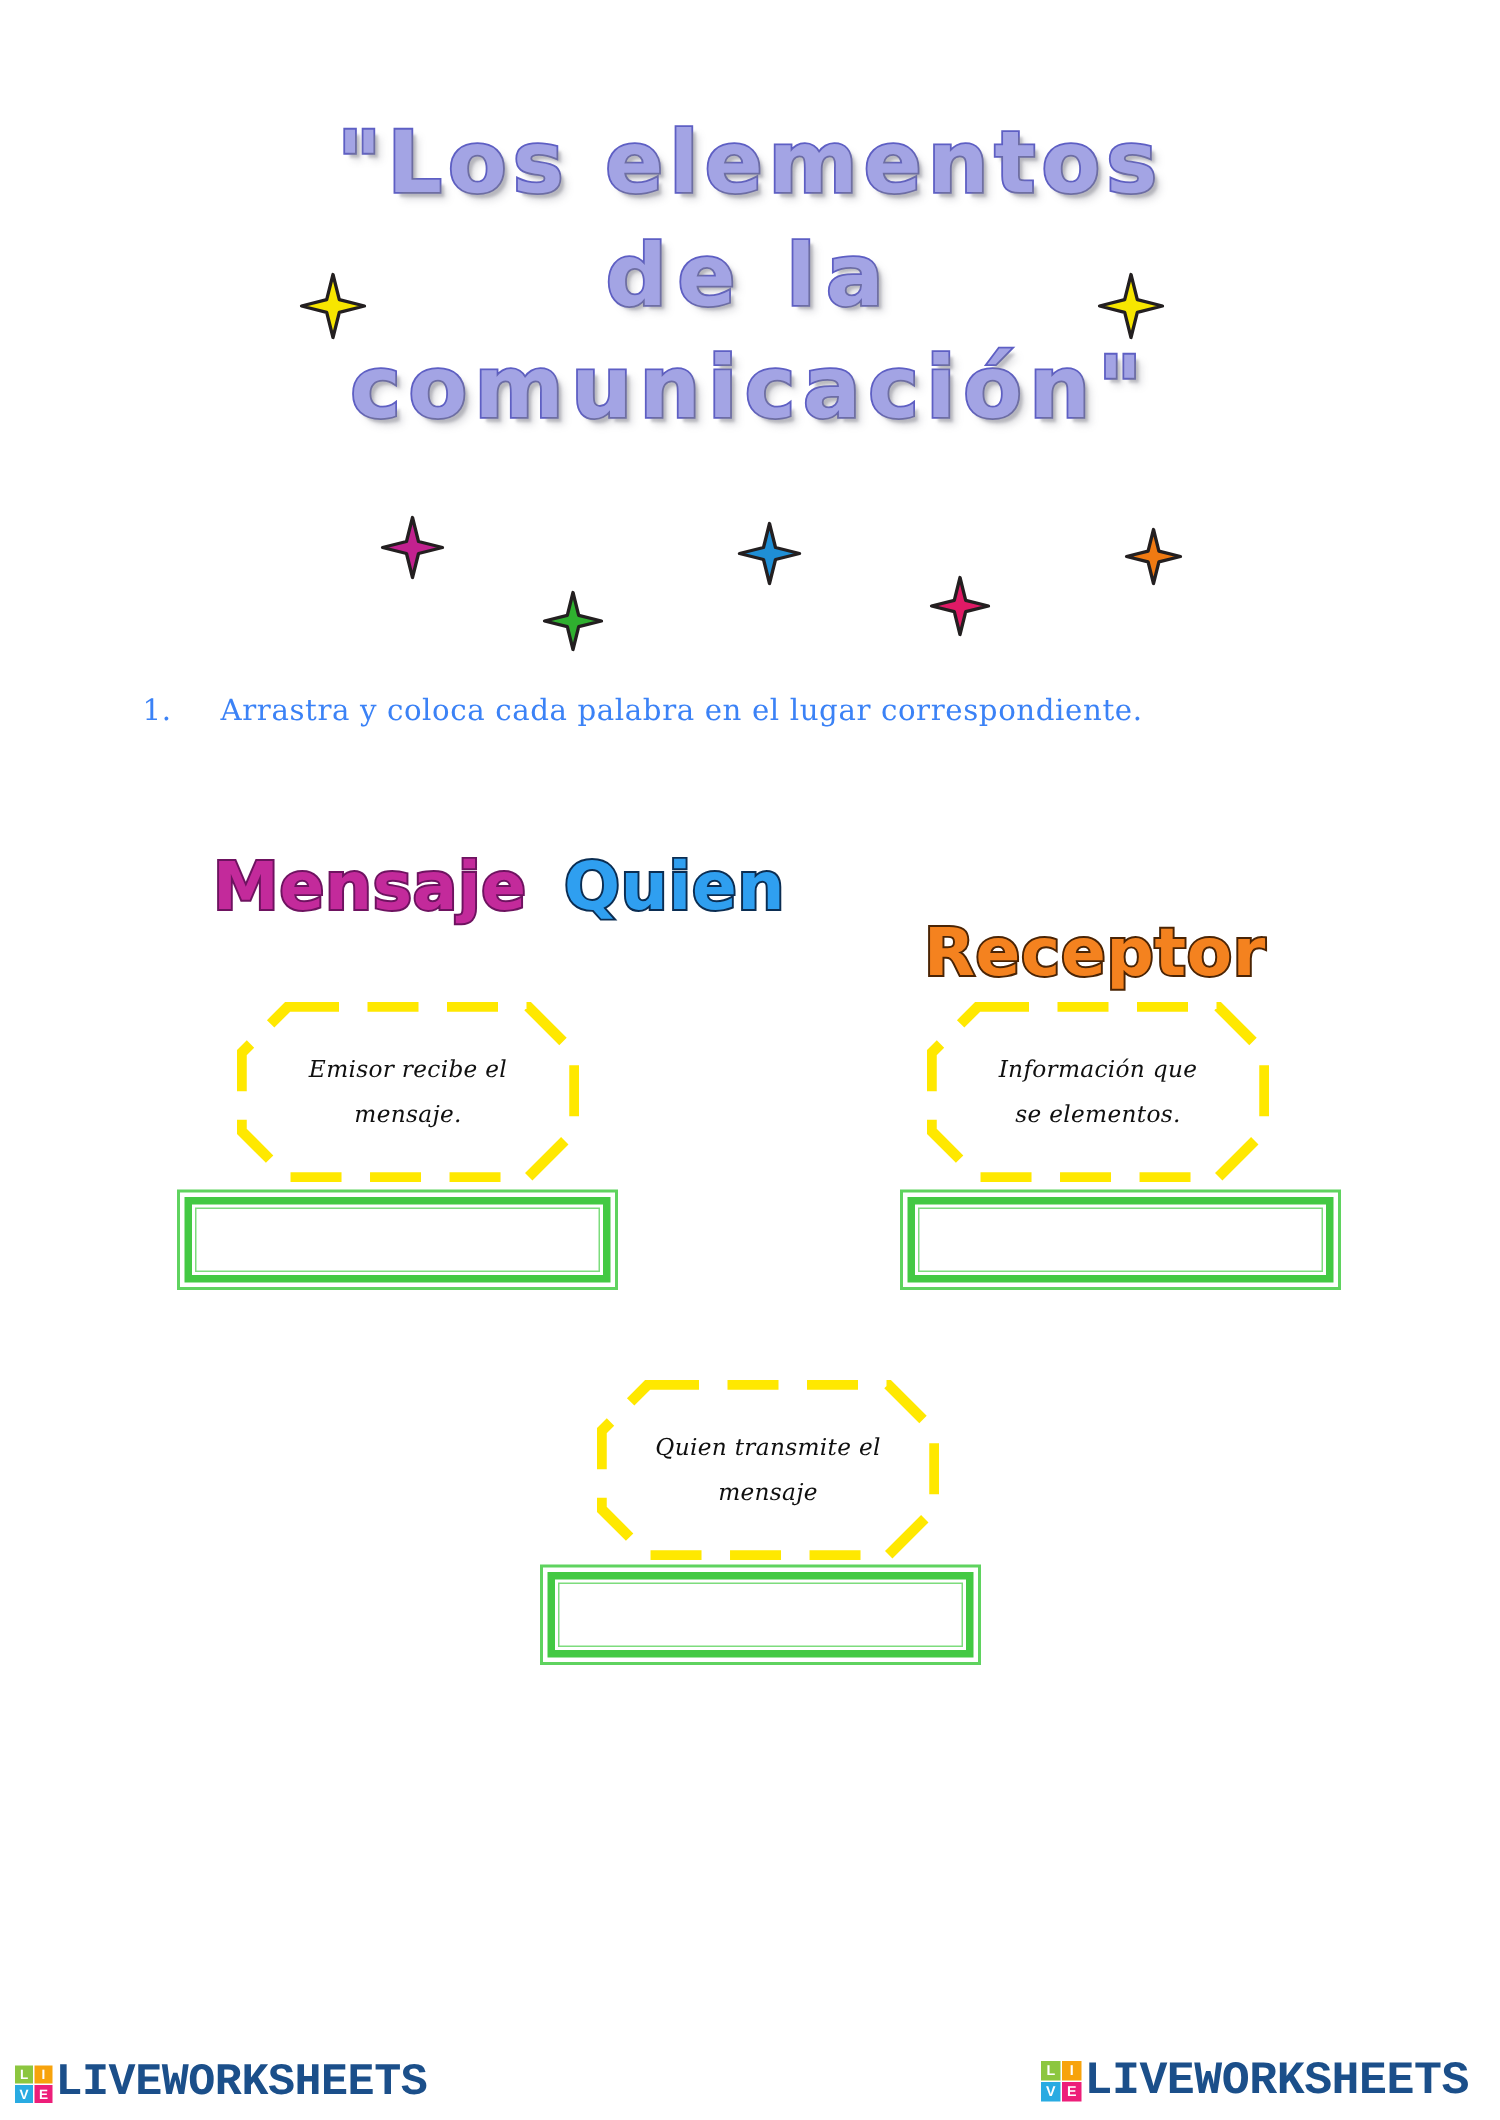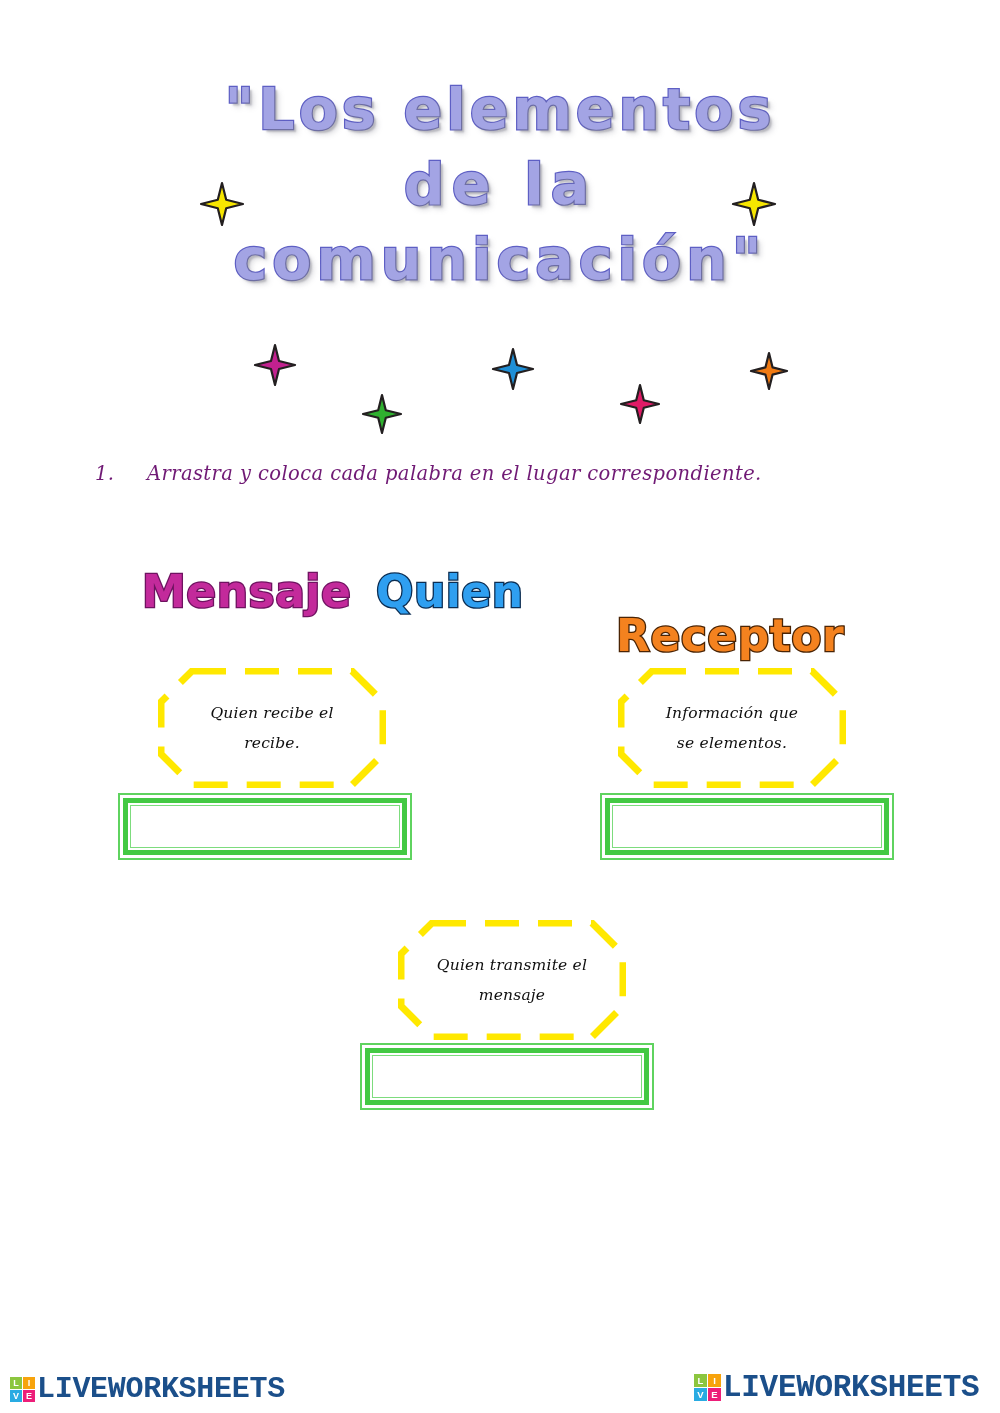--- a/index.html
+++ b/index.html
@@ -56,23 +56,22 @@
     display: block;
   }
   .star svg { display: block; overflow: visible; }
 
   
   .instruction {
     position: absolute;
     left: 95px;
     top: 462px;
     width: 820px;
-    color: #701a75;
+    color: #3b82f6;
     font-family: "DejaVu Serif", serif;
-    font-style: italic;
     font-size: 19.5px;
     letter-spacing: 0.4px;
     white-space: nowrap;
   }
   .instruction .num {
     display: inline-block;
     width: 52px;
   }
 
   
@@ -252,22 +251,22 @@
   <div class="word word-emisor">Quien</div>
   <div class="word word-receptor">Receptor</div>
 
   <div class="card" style="left:158px; top:668px; width:228px; height:120px;">
     <span class="oct">
       <svg width="228" height="120" viewBox="0 0 228 120">
         <path d="M34,3 L194,3 L225,34 L225,86 L194,117 L34,117 L3,86 L3,34 Z" fill="none" stroke="#ffe800" stroke-width="7" stroke-dasharray="34 19" stroke-linecap="butt"></path>
       </svg>
     </span>
     <div class="card-text">
-      <span>Quien recibe el</span>
-      <span>recibe.</span>
+      <span>Emisor recibe el</span>
+      <span>mensaje.</span>
     </div>
   </div>
 
   <div class="dropzone" style="left:118px; top:793px; width:294px; height:67px;">
     <div class="inner">
       <div class="inner2"></div>
     </div>
   </div>
 
   <div class="card" style="left:618px; top:668px; width:228px; height:120px;">

